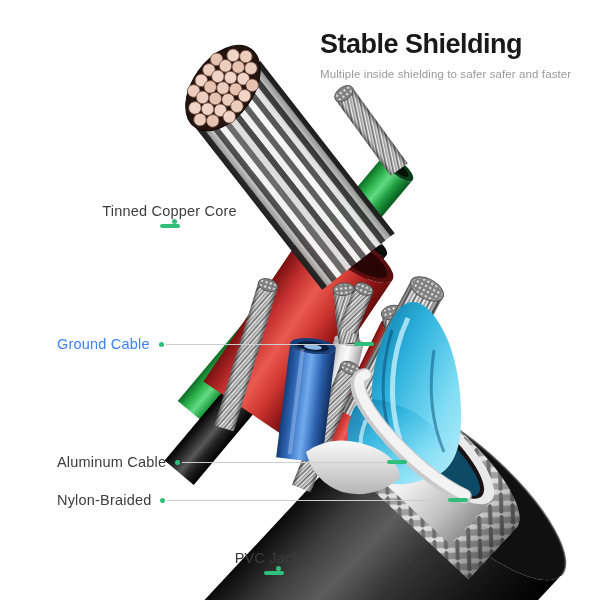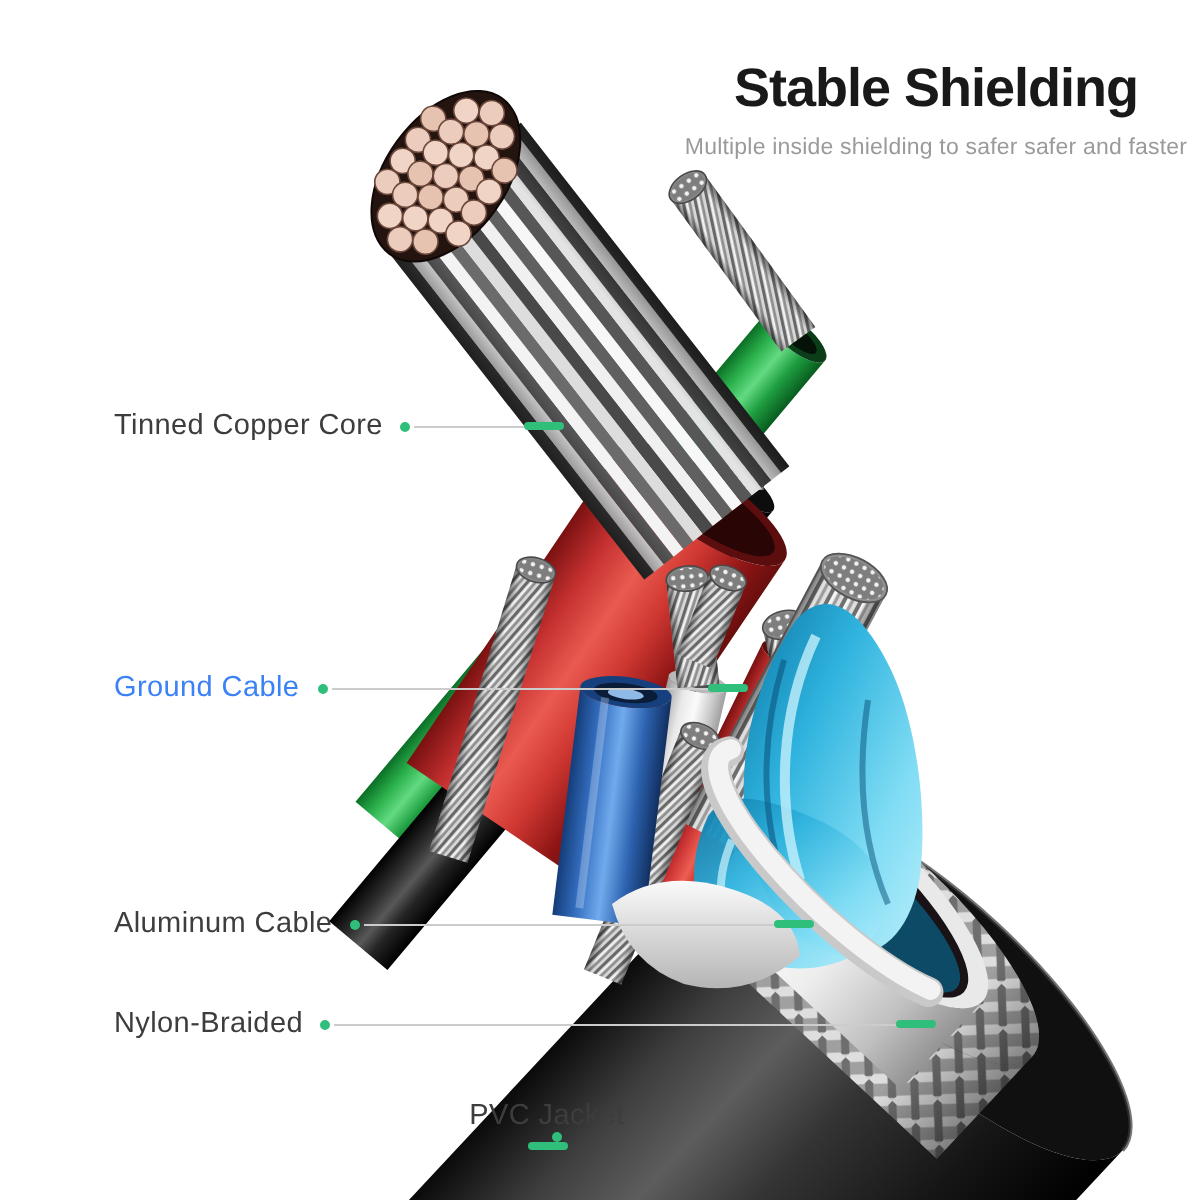--- a/index.html
+++ b/index.html
@@ -1,30 +1,30 @@
 <!DOCTYPE html>
 <html><head>
 <meta charset="utf-8">
 <style>
   html,body{margin:0;padding:0;background:#fff;}
   #stage{position:relative;width:600px;height:600px;background:#ffffff;overflow:hidden;
          font-family:"Liberation Sans","DejaVu Sans",sans-serif;}
   #cable-svg{position:absolute;left:0;top:0;width:600px;height:600px;}
-  .header{position:absolute;left:338px;top:30px;width:260px;text-align:center;}
+  .header{position:absolute;left:320px;top:30px;width:260px;}
   .title{font-size:27px;line-height:1.06;font-weight:800;color:#191919;letter-spacing:-0.5px;}
   .subtitle{margin-top:9px;font-size:11.5px;color:#9a9a9a;letter-spacing:0.1px;}
   .callout{position:absolute;display:flex;align-items:center;height:20px;}
   .callout .lbl{font-size:14.5px;color:#3d3d3d;white-space:nowrap;letter-spacing:0.2px;}
   .callout .dot{width:5px;height:5px;border-radius:50%;margin-left:9px;flex:none;}
   .callout .line{flex:1;height:1px;margin-left:2px;}
   .callout .dash{width:20px;height:4px;border-radius:2px;flex:none;}
-  #c1{left:57px;top:203px;width:225px;}
+  #c1{left:57px;top:203px;width:225px;flex-direction:column;}
   #c2{left:57px;top:334px;width:317px;}
   #c3{left:57px;top:452px;width:350px;}
-  #c4{left:57px;top:502px;width:411px;}
+  #c4{left:57px;top:490px;width:411px;}
   #c5{left:57px;top:550px;width:433px;flex-direction:column;}
 </style>
 </head>
 <body>
 
 <div id="stage">
 
 <svg id="cable-svg" viewBox="0 0 600 600" aria-hidden="true">
   <defs>
     <linearGradient id="gJacket" gradientUnits="userSpaceOnUse" x1="-122" y1="0" x2="122" y2="0">

